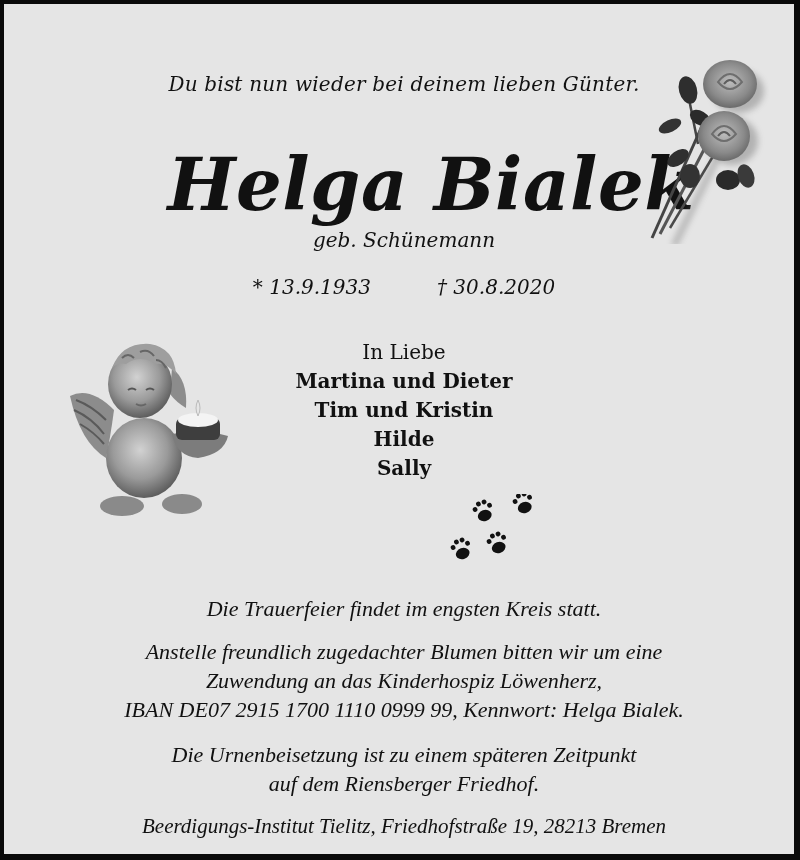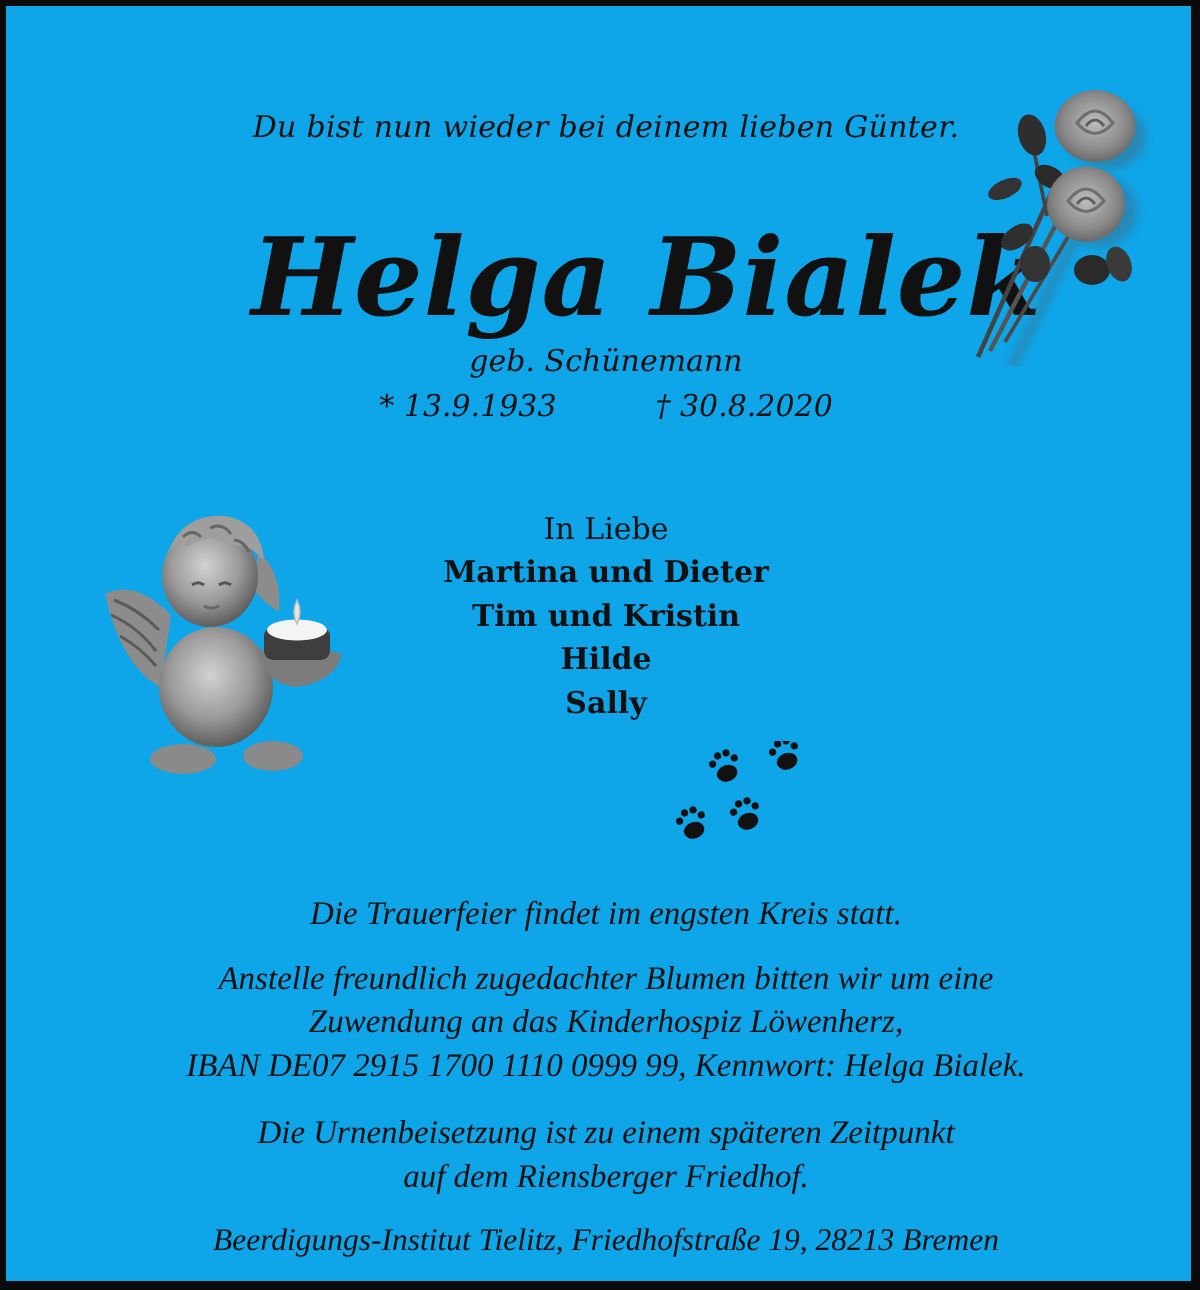--- a/index.html
+++ b/index.html
@@ -2,30 +2,30 @@
 <html><head>
 <meta charset="utf-8">
 <style>
   html, body { margin: 0; padding: 0; background: #fff; }
   body { width: 800px; height: 860px; position: relative; overflow: hidden; }
   .frame {
     position: absolute; left: 0; top: 0; width: 800px; height: 860px;
     box-sizing: border-box;
     border-top: 4px solid #0a0a0a; border-left: 4px solid #0a0a0a;
     border-right: 6px solid #0a0a0a; border-bottom: 6px solid #0a0a0a;
-    background: #0ea5e9;
+    background: #e5e5e5;
   }
   .serif { font-family: "DejaVu Serif", "Liberation Serif", serif; }
   .lserif { font-family: "Liberation Serif", "DejaVu Serif", serif; }
   .abs { position: absolute; left: 0; width: 800px; text-align: center; color: #111; }
   .motto { top: 68px; left: 0; width: 800px; font-size: 20px; font-style: italic; letter-spacing: 0.2px; }
   .name { top: 138px; left: 0; width: 780px; font-size: 72px; font-weight: bold; font-style: italic; letter-spacing: 0.5px; margin-left: 37px; }
   .maiden { top: 224px; font-size: 20px; font-style: italic; }
   .dates { top: 254px; font-size: 20px; font-style: italic; }
-  .dates span { display: inline-block; }
+  .dates span { display: inline-block; margin-top: 17px; }
   .dates .gap { width: 66px; }
   .family { position: absolute; top: 334px; left: 240px; width: 320px; text-align: center; color: #111; }
   .family .intro { font-size: 20px; line-height: 29px; }
   .family .member { font-size: 20px; font-weight: bold; line-height: 29px; }
   .notice { font-size: 22px; font-style: italic; line-height: 29px; }
   .ceremony { top: 590px; }
   .donation { top: 633px; }
   .urn { top: 736px; }
   .undertaker { top: 808px; font-size: 21px; }
   .rose { position: absolute; left: 636px; top: 44px; width: 130px; height: 196px; }

